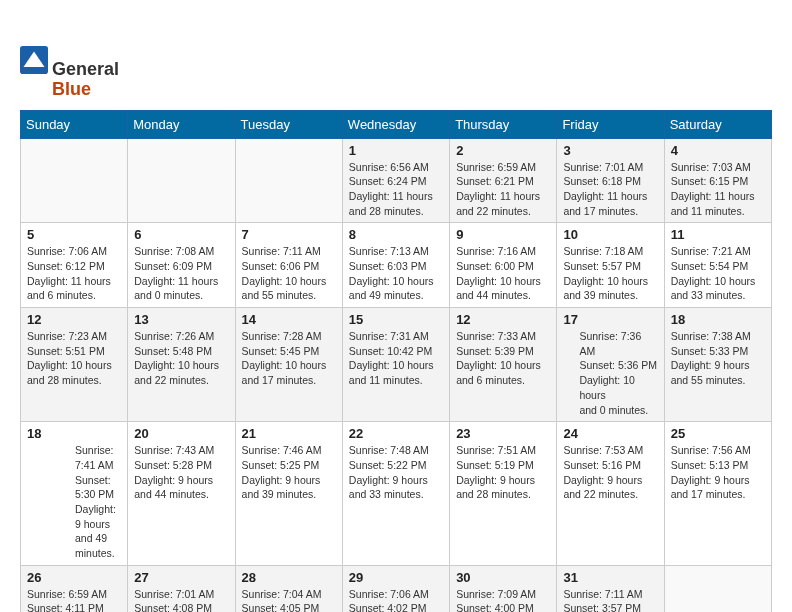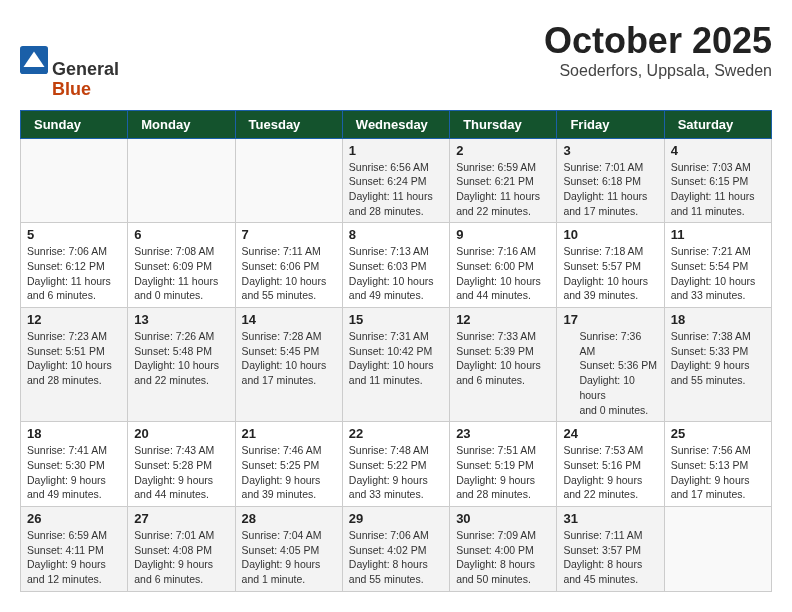--- a/index.html
+++ b/index.html
@@ -45,26 +45,26 @@
     .subtitle {
       font-size: 16px;
       color: #444;
     }
     .calendar {
       width: 100%;
       border-collapse: collapse;
       border: 1px solid #ccc;
     }
     .calendar th {
-      background-color: #14532d;
+      background-color: #0369a1;
       color: #fff;
       text-align: left;
-      padding: 6px 13px;
+      padding: 6px 5px;
       font-size: 13px;
-      font-weight: bold;
+      font-weight: normal;
       border: 1px solid #1a5fa8;
     }
     .calendar td {
       border: 1px solid #ccc;
       vertical-align: top;
       padding: 4px 6px;
       width: calc(100% / 7);
       font-size: 11px;
       color: #333;
       background: #fff;
@@ -96,24 +96,20 @@
   <div class="logo">
     <svg class="logo-icon" viewBox="0 0 40 40">
       <rect x="0" y="0" width="40" height="40" rx="4" fill="#1a5fa8"></rect>
       <polygon points="20,8 35,30 5,30" fill="white"></polygon>
     </svg>
     <div class="logo-text">
       <span class="logo-general">General</span>
       <span class="logo-blue">Blue</span>
     </div>
   </div>
-  <div class="title-block">
-    <div class="month-title">October 2025</div>
-    <div class="subtitle">Soederfors, Uppsala, Sweden</div>
-  </div>
 </div>
 
 <table class="calendar">
   <thead>
     <tr>
     <th>Sunday</th>
         <th>Monday</th>
         <th>Tuesday</th>
         <th>Wednesday</th>
         <th>Thursday</th>
@@ -253,21 +249,21 @@
           <span class="day-number">18</span>
           <div class="day-info" style="white-space: pre-line;">Sunrise: 7:38 AM
 Sunset: 5:33 PM
 Daylight: 9 hours
 and 55 minutes.</div>
         </td>
       </tr>
       <tr>
         <td>
           <span class="day-number">18</span>
-          <div class="day-info" style="white-space: pre-line;">Sunrise: 7:41 AM
+          <div class="day-info" style="white-space: pre-line; margin-left: 48px;">Sunrise: 7:41 AM
 Sunset: 5:30 PM
 Daylight: 9 hours
 and 49 minutes.</div>
         </td>
         <td>
           <span class="day-number">20</span>
           <div class="day-info" style="white-space: pre-line;">Sunrise: 7:43 AM
 Sunset: 5:28 PM
 Daylight: 9 hours
 and 44 minutes.</div>

